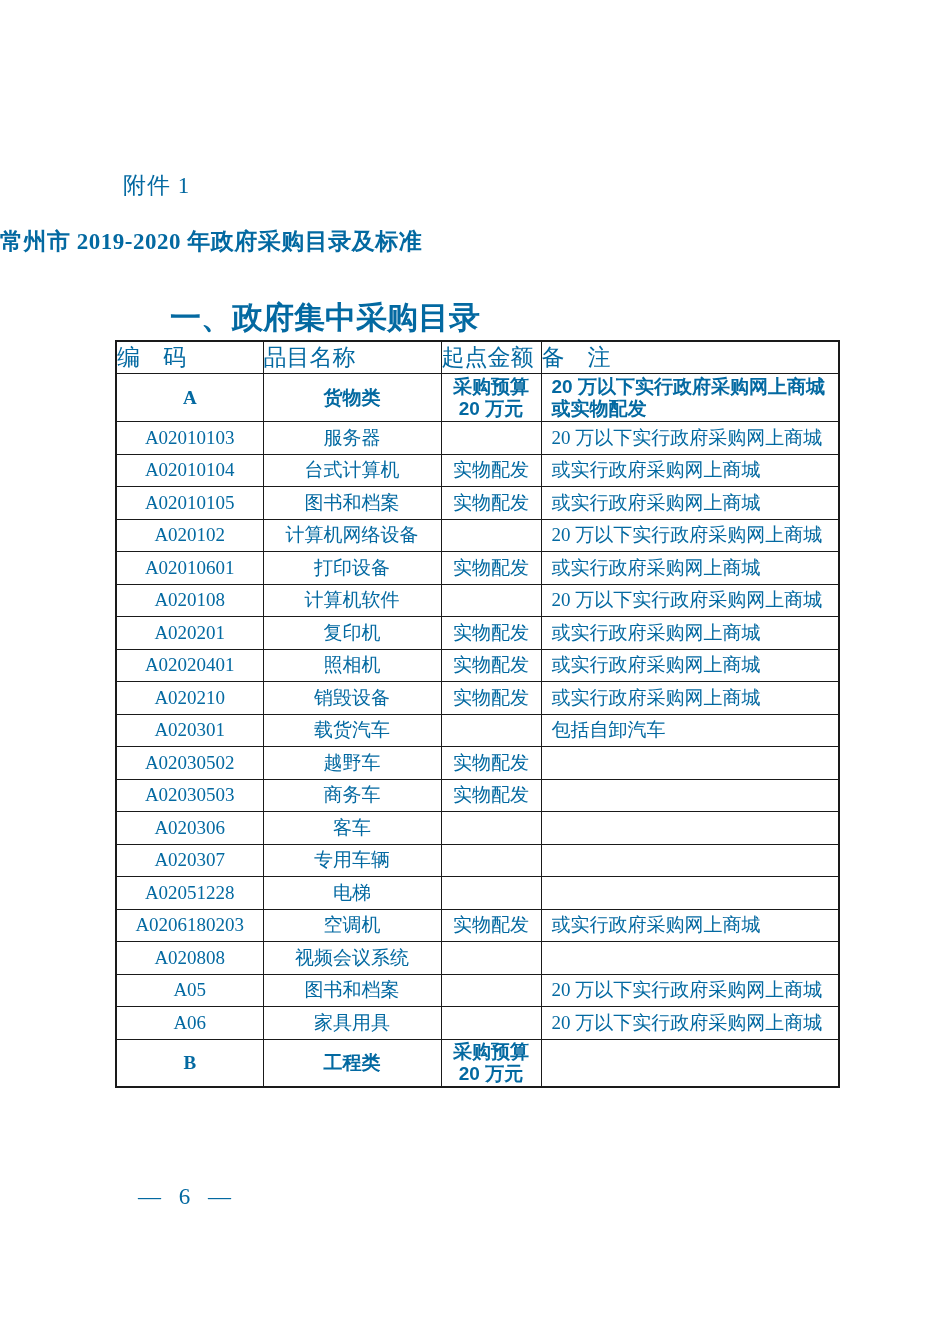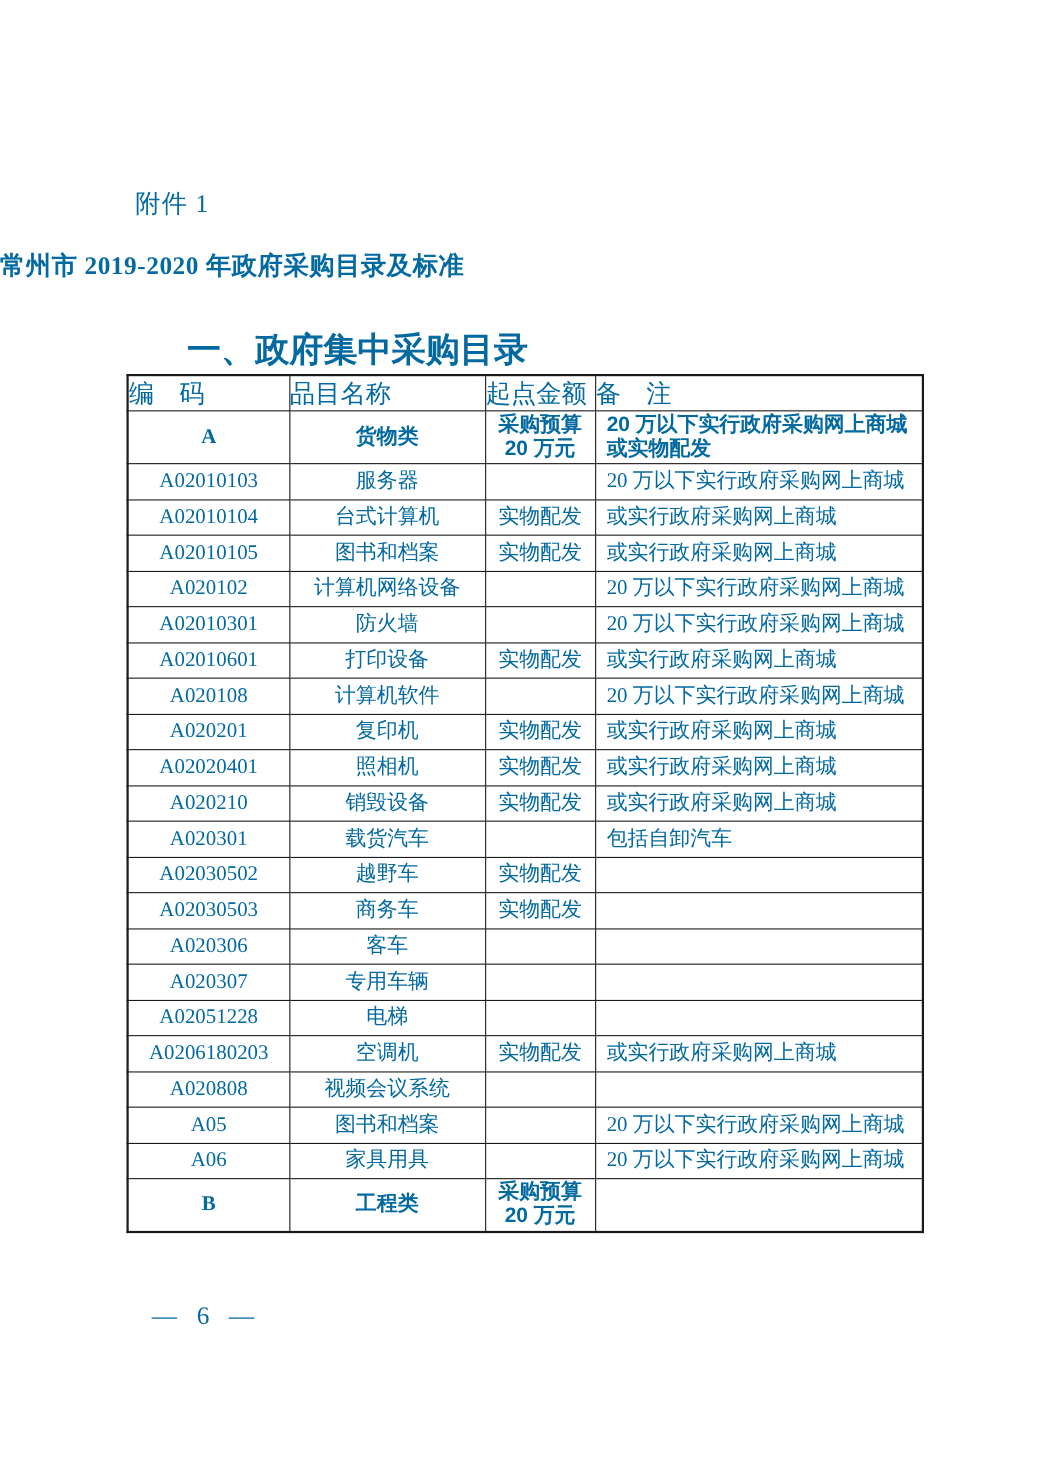--- a/index.html
+++ b/index.html
@@ -125,26 +125,20 @@
           <td class="threshold">实物配发</td>
           <td class="remark">或实行政府采购网上商城</td>
         </tr>
         <tr>
           <td class="code">A020102</td>
           <td class="name">计算机网络设备</td>
           <td class="threshold"></td>
           <td class="remark">20 万以下实行政府采购网上商城</td>
         </tr>
         <tr>
-          <td class="code">A02010301</td>
-          <td class="name">防火墙</td>
-          <td class="threshold"></td>
-          <td class="remark">20 万以下实行政府采购网上商城</td>
-        </tr>
-        <tr>
           <td class="code">A02010601</td>
           <td class="name">打印设备</td>
           <td class="threshold">实物配发</td>
           <td class="remark">或实行政府采购网上商城</td>
         </tr>
         <tr>
           <td class="code">A020108</td>
           <td class="name">计算机软件</td>
           <td class="threshold"></td>
           <td class="remark">20 万以下实行政府采购网上商城</td>

